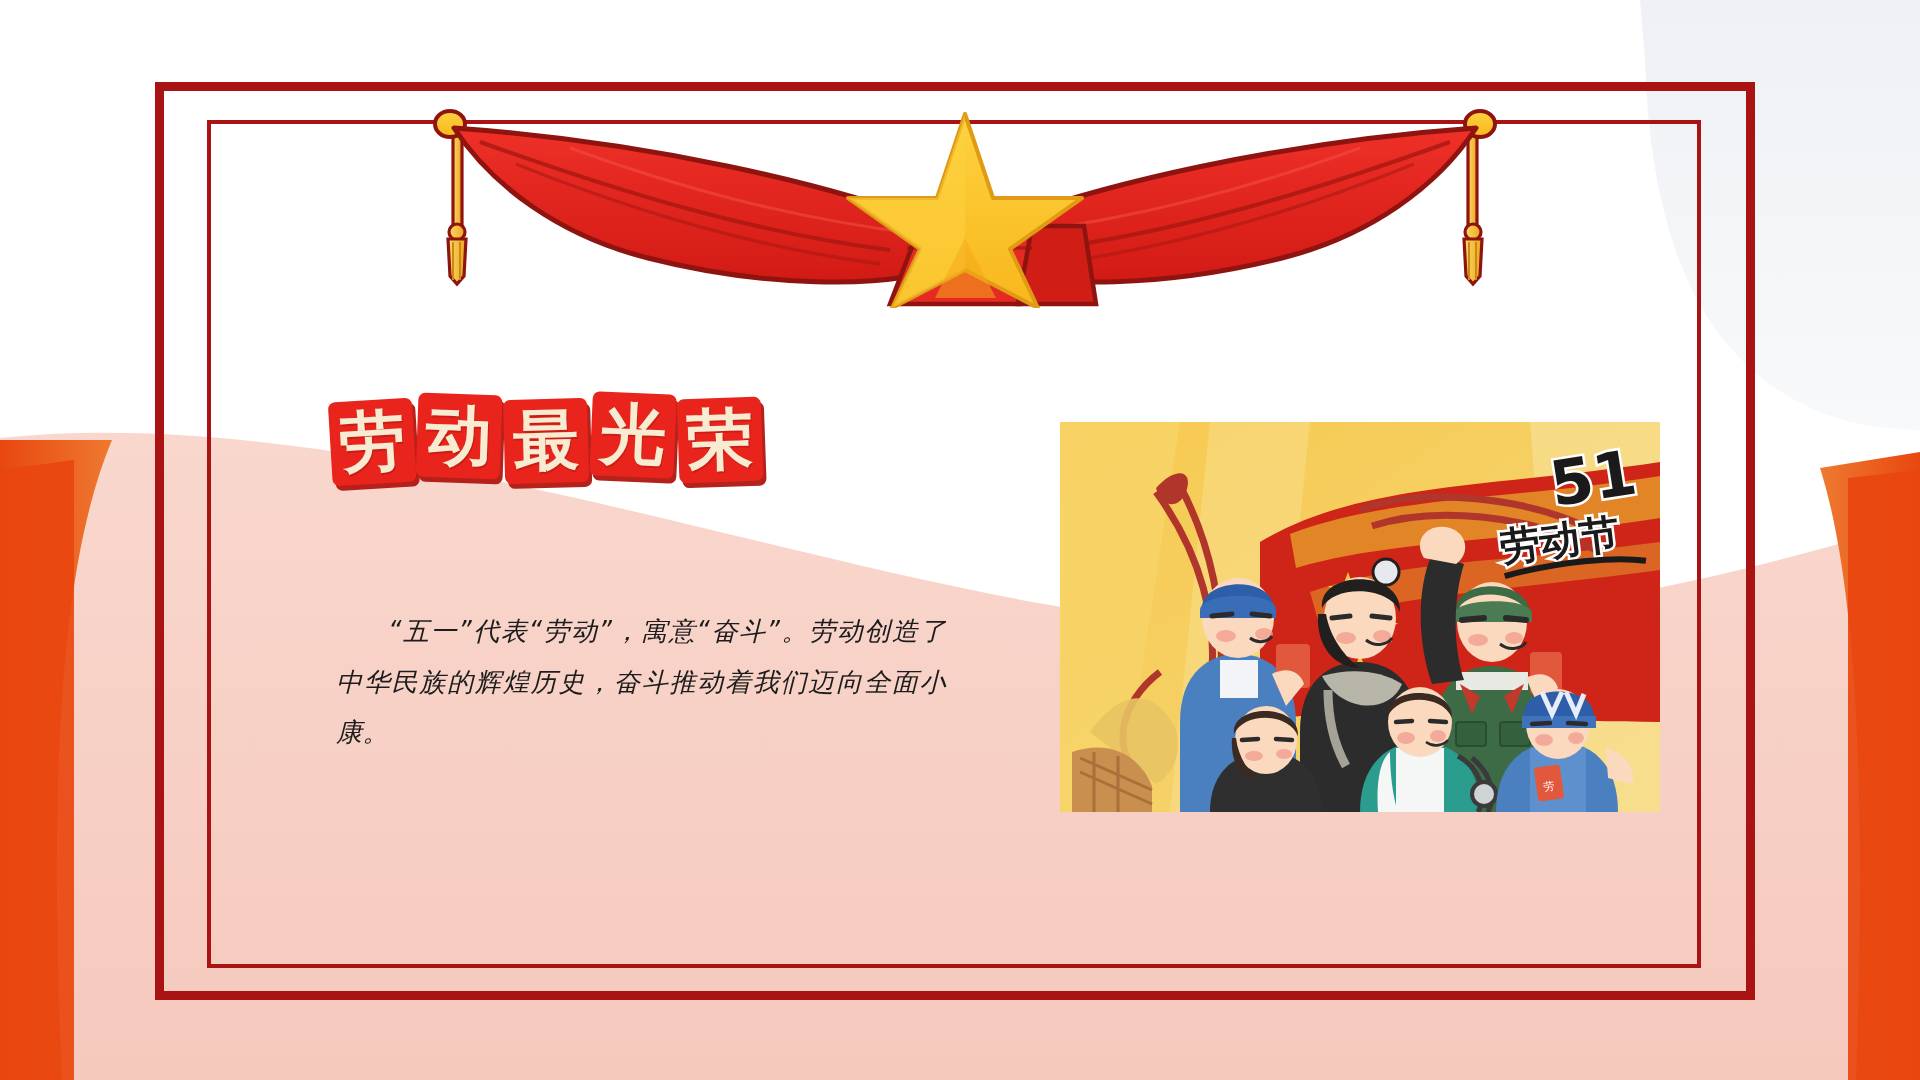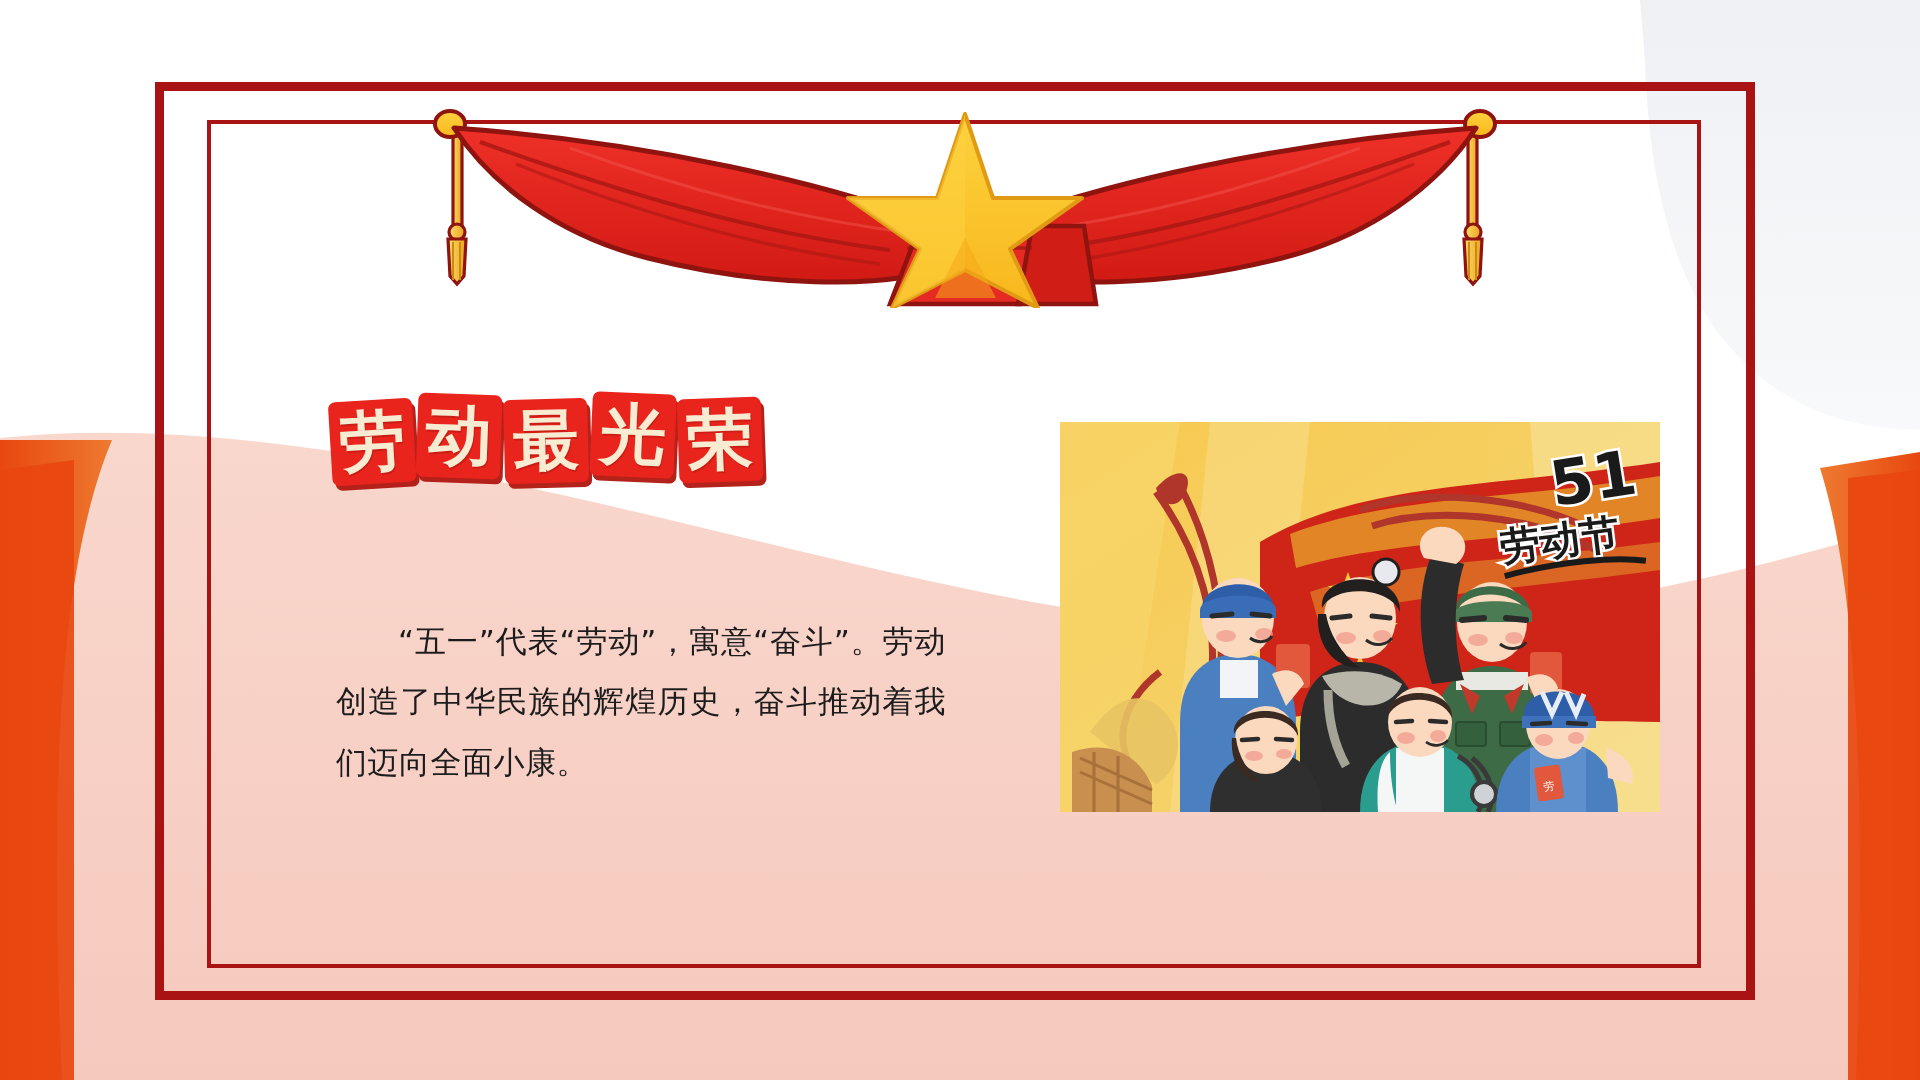--- a/index.html
+++ b/index.html
@@ -52,23 +52,24 @@
   .tile:nth-child(1){transform:rotate(-3.5deg) translateY(4px);}
   .tile:nth-child(2){transform:rotate(2deg)  translateY(-2px);}
   .tile:nth-child(3){transform:rotate(-1.5deg) translateY(3px);}
   .tile:nth-child(4){transform:rotate(2.5deg) translateY(-3px);}
   .tile:nth-child(5){transform:rotate(-2deg) translateY(2px);}
 
   
   .body-text{
     position:absolute;left:336px;top:580px;width:610px;z-index:6;
     font-family:"DejaVu Sans","Liberation Sans",sans-serif;
-    font-size:31px;line-height:1.95;color:#1c1c1c;
+    font-size:26px;line-height:1.95;color:#1c1c1c;
     text-align:justify;text-indent:2em;
     letter-spacing:.5px;
+    font-style:italic;
   }
 
   
   .illus{
     position:absolute;left:1060px;top:422px;width:600px;height:390px;z-index:6;
     overflow:hidden;
   }
   .illus svg{display:block;width:600px;height:390px;}
 </style>
 </head>

